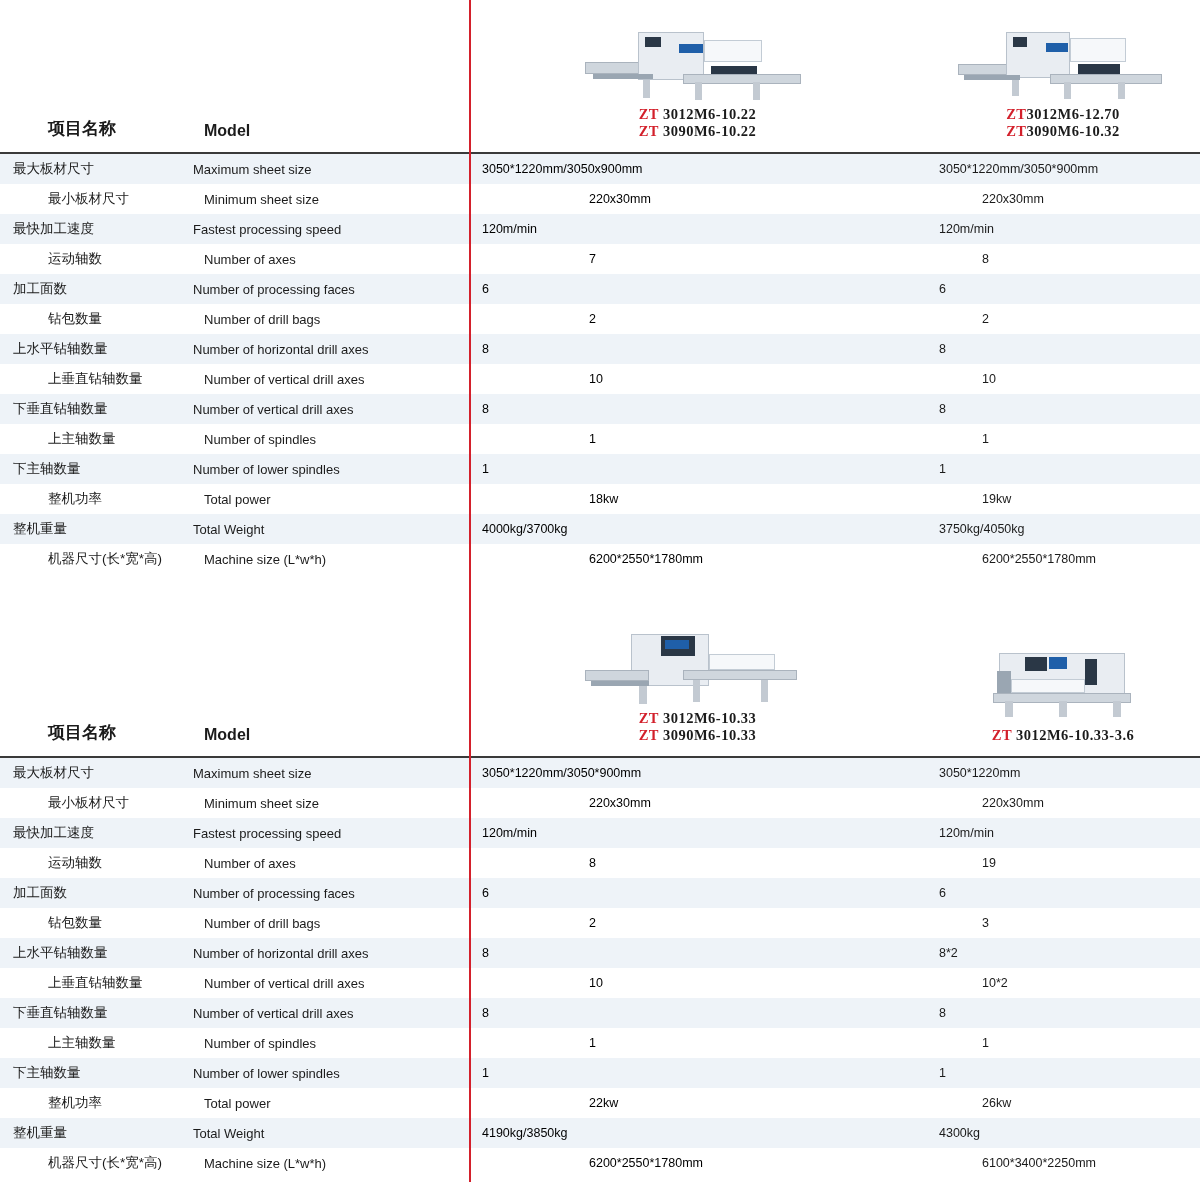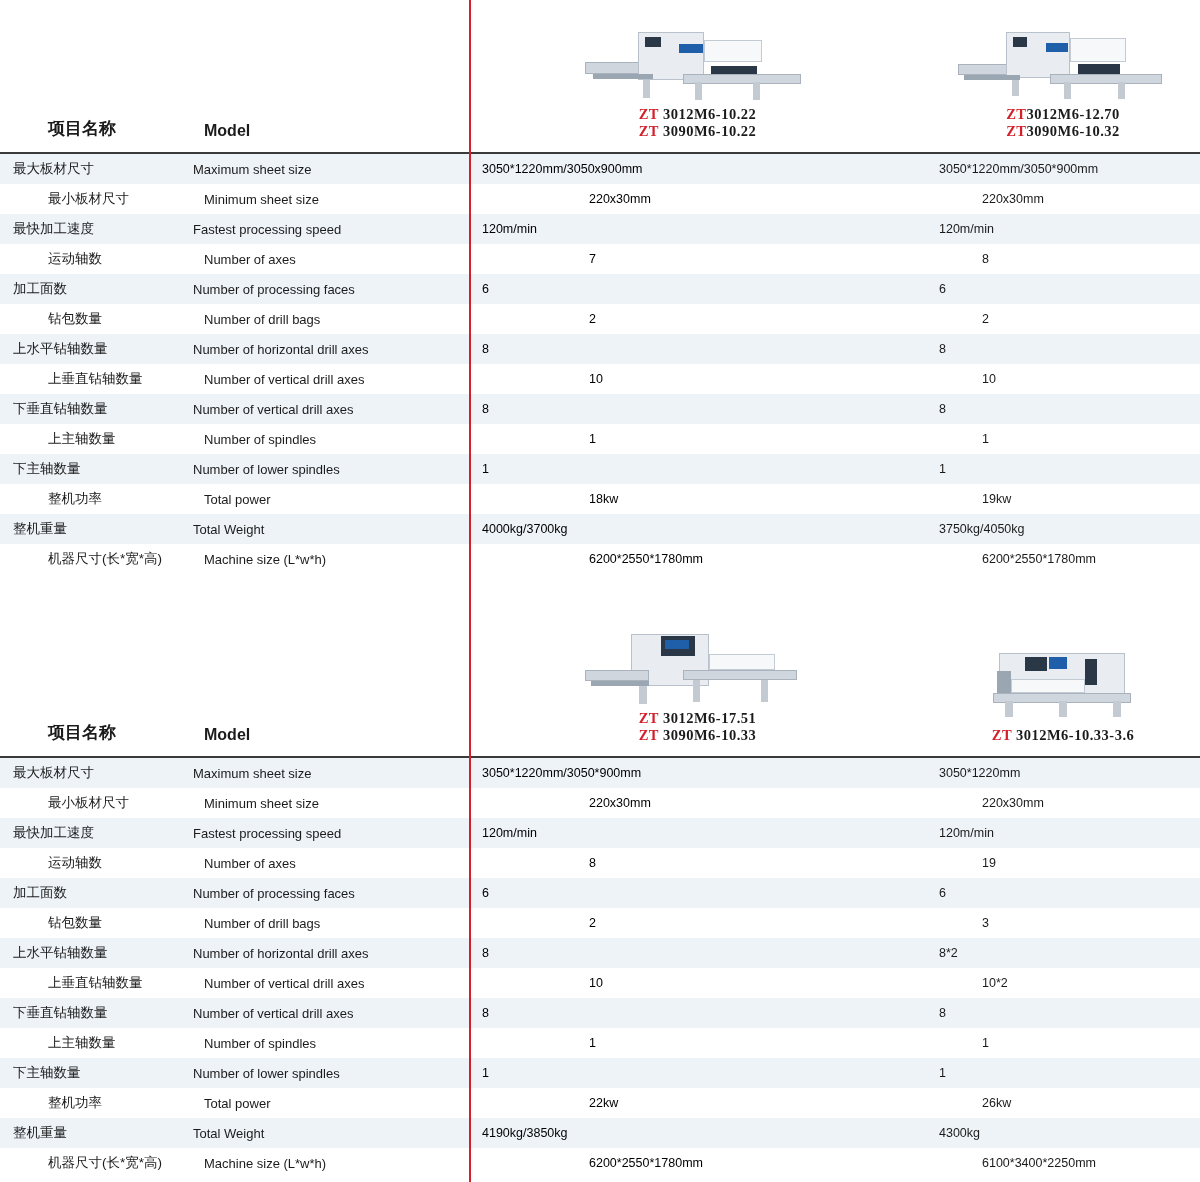--- a/index.html
+++ b/index.html
@@ -318,21 +318,21 @@
             <div class="dark" style="left:78px;top:4px;width:34px;height:20px;"></div>
             <div class="blue" style="left:82px;top:8px;width:24px;height:9px;"></div>
             <div class="lt" style="left:126px;top:22px;width:66px;height:16px;"></div>
             <div class="rail" style="left:100px;top:38px;width:114px;height:10px;"></div>
             <div class="rail" style="left:2px;top:38px;width:64px;height:11px;"></div>
             <div class="leg" style="left:56px;top:54px;width:8px;height:18px;"></div>
             <div class="leg" style="left:110px;top:48px;width:7px;height:22px;"></div>
             <div class="leg" style="left:178px;top:48px;width:7px;height:22px;"></div>
             <div class="grey" style="left:8px;top:49px;width:58px;height:5px;"></div>
           </div>
-          <div class="model-name"><span class="zt">ZT</span><span> 3012M6-17.51</span><br><span class="zt">ZT</span><span> 3090M6-10.33</span></div>
+          <div class="model-name"><span class="zt">ZT</span><span> 3012M6-10.33</span><br><span class="zt">ZT</span><span> 3090M6-10.33</span></div>
         </td>
         <td class="prod-cell">
           <div class="machine" style="width:200px;">
             <div class="body" style="left:36px;top:4px;width:126px;height:46px;"></div>
             <div class="dark" style="left:62px;top:8px;width:22px;height:14px;"></div>
             <div class="blue" style="left:86px;top:8px;width:18px;height:12px;"></div>
             <div class="dark" style="left:122px;top:10px;width:12px;height:26px;"></div>
             <div class="lt" style="left:48px;top:30px;width:74px;height:14px;"></div>
             <div class="rail" style="left:30px;top:44px;width:138px;height:10px;"></div>
             <div class="leg" style="left:42px;top:52px;width:8px;height:16px;"></div>

